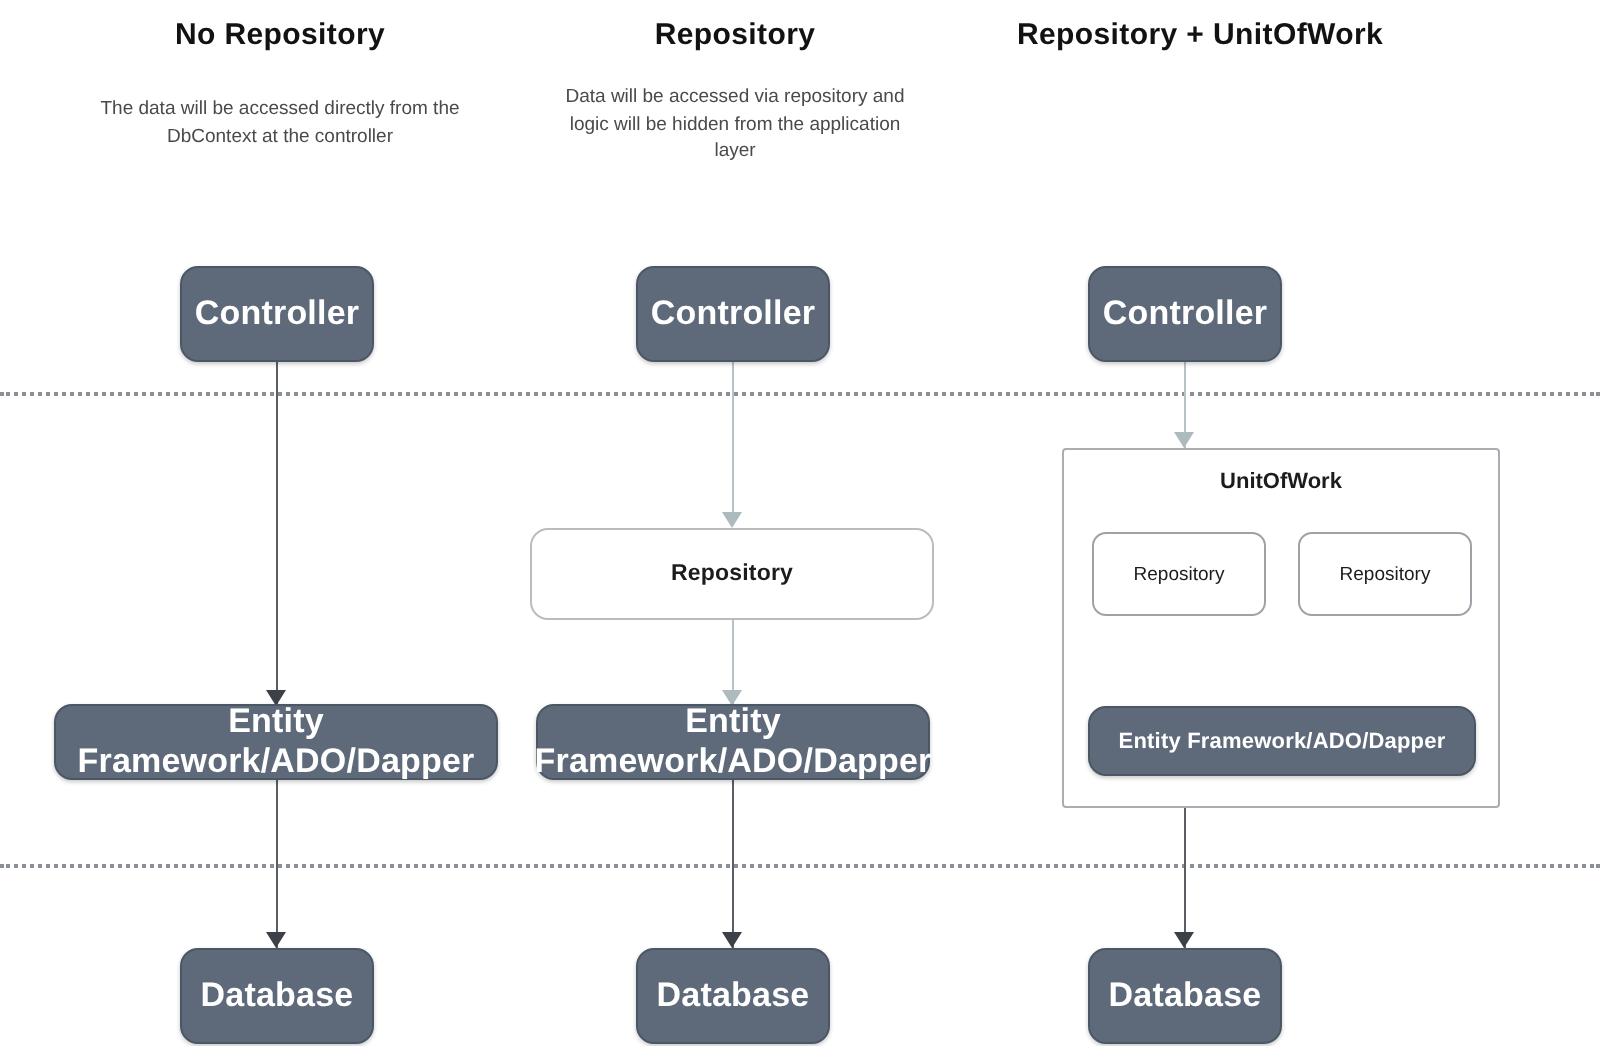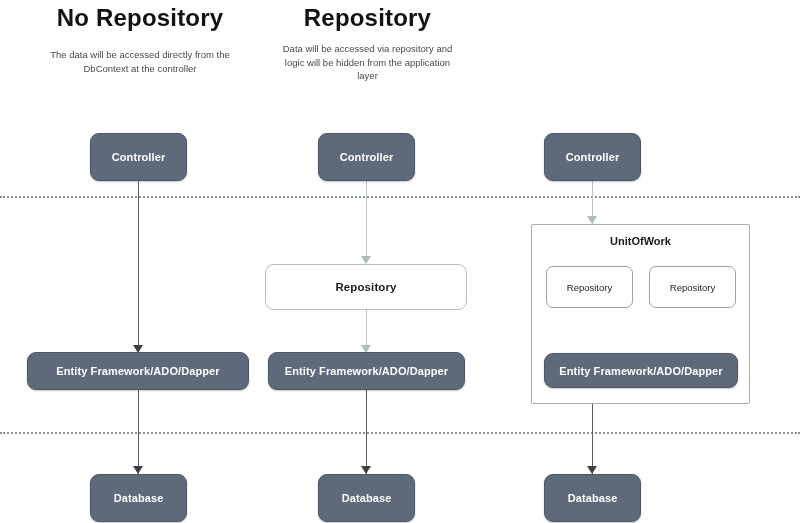--- a/index.html
+++ b/index.html
@@ -13,40 +13,40 @@
 
   
   .divider{
     position:absolute;left:0;width:800px;height:0;
     border-top:2px dotted #8b8f96;
   }
 
   
   .col-title{
     position:absolute;text-align:center;
-    font-size:24px;font-weight:bold;color:#121212;
+    font-size:15px;font-weight:bold;color:#121212;
     line-height:25px;letter-spacing:.2px;
   }
   .col-sub{
     position:absolute;text-align:center;
     font-size:9.5px;color:#4a4a4a;line-height:13.5px;
   }
 
   
   .node{
     position:absolute;box-sizing:border-box;
     display:flex;align-items:center;justify-content:center;
     text-align:center;
   }
   .node-dark{
     background:#5e6a7a;
     border:1px solid #4c5766;
     border-radius:9px;
     color:#ffffff;
-    font-size:11px;font-weight:bold;
+    font-size:17px;font-weight:bold;
     box-shadow:0 1px 2px rgba(0,0,0,.22);
     letter-spacing:.1px;
   }
   .node-light{
     background:#ffffff;
     border:1px solid #b9bcc0;
     border-radius:9px;
     color:#1c1c1c;
     font-size:11.5px;font-weight:bold;
     letter-spacing:.1px;
@@ -119,20 +119,21 @@
   <div class="arrow arrow-dark" style="left:361px;top:466px;"></div>
 
   <div class="node node-dark" style="left:318px;top:133px;width:97px;height:48px;">Controller</div>
 
   <div class="node node-light" style="left:265px;top:264px;width:202px;height:46px;">Repository</div>
 
   <div class="node node-dark" style="left:268px;top:352px;width:197px;height:38px;">Entity Framework/ADO/Dapper</div>
 
   <div class="node node-dark" style="left:318px;top:474px;width:97px;height:48px;">Database</div>
 
+  <div class="col-title" style="left:500px;top:5px;width:200px;">Repository + UnitOfWork</div>
 
   <div class="conn conn-light" style="left:592px;top:180px;height:44px;"></div>
   <div class="arrow arrow-light" style="left:587px;top:216px;"></div>
 
   <div class="conn conn-dark" style="left:592px;top:404px;height:70px;"></div>
   <div class="arrow arrow-dark" style="left:587px;top:466px;"></div>
 
   <div class="node node-dark" style="left:544px;top:133px;width:97px;height:48px;">Controller</div>
 
   <div class="uow" style="left:483px;top:224px;width:219px;height:180px;margin-left:48px;">

